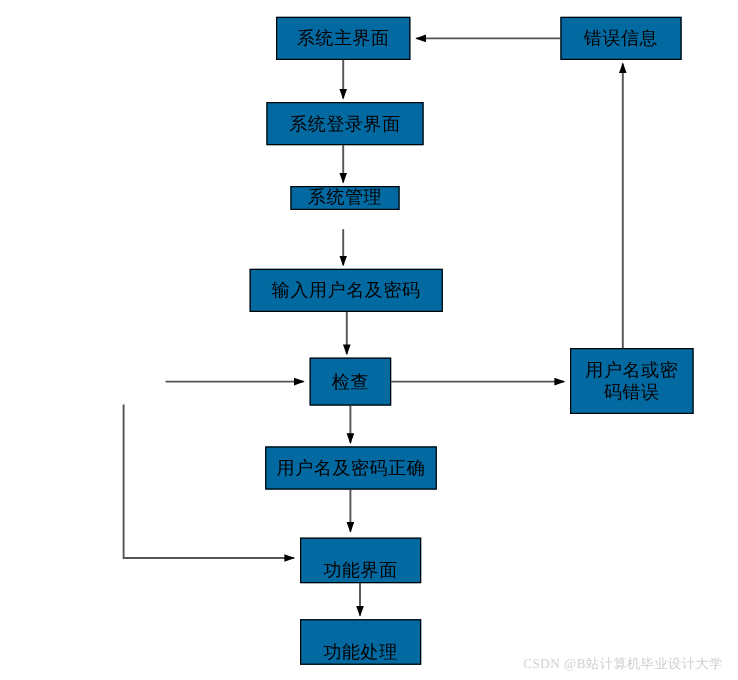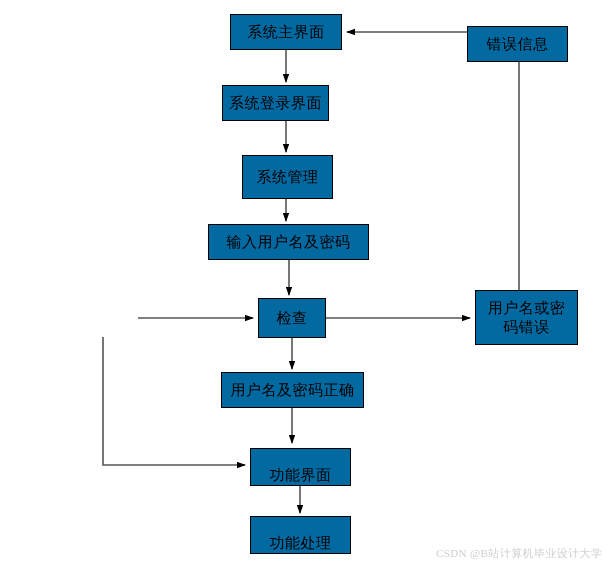--- a/index.html
+++ b/index.html
@@ -81,29 +81,29 @@
       <path d="M292,408 L292,443"></path>
       <path d="M103,337 L103,465 L245,465"></path>
       <path d="M300,484 L300,513"></path>
     </g>
   </svg>
 
   <div class="node-box" style="left:230px; top:14px; width:112px; height:36px;">
     <span class="node-label">系统主界面</span>
   </div>
 
-  <div class="node-box" style="left:467px; top:14px; width:101px; height:36px;margin-top:12px;">
+  <div class="node-box" style="left:467px; top:14px; width:101px; height:36px;">
     <span class="node-label">错误信息</span>
   </div>
 
-  <div class="node-box" style="left:222px; top:85px; width:107px; height:36px;">
+  <div class="node-box" style="left:222px; top:85px; width:131px; height:36px;">
     <span class="node-label">系统登录界面</span>
   </div>
 
-  <div class="node-box" style="left:242px; top:155px; width:91px; height:44px;">
+  <div class="node-box" style="left:242px; top:155px; width:91px; height:20px;align-items:flex-end;">
     <span class="node-label">系统管理</span>
   </div>
 
   <div class="node-box" style="left:208px; top:224px; width:161px; height:36px;">
     <span class="node-label">输入用户名及密码</span>
   </div>
 
 
   <div class="node-box" style="left:258px; top:298px; width:68px; height:40px;">
     <span class="node-label">检查</span>

